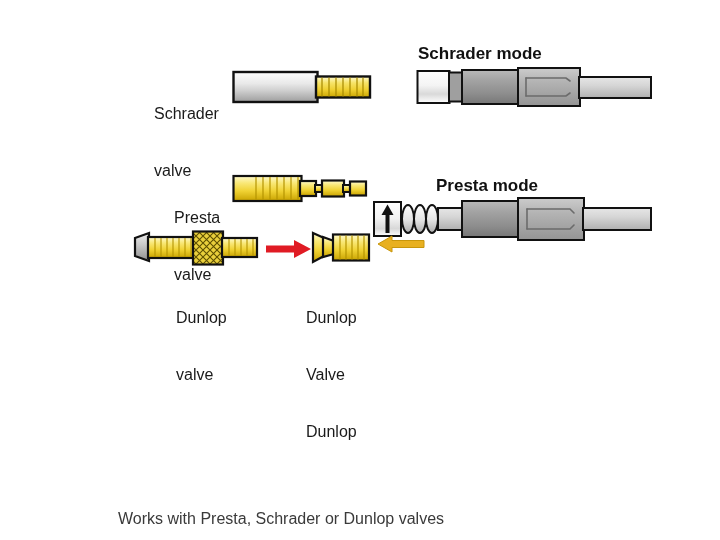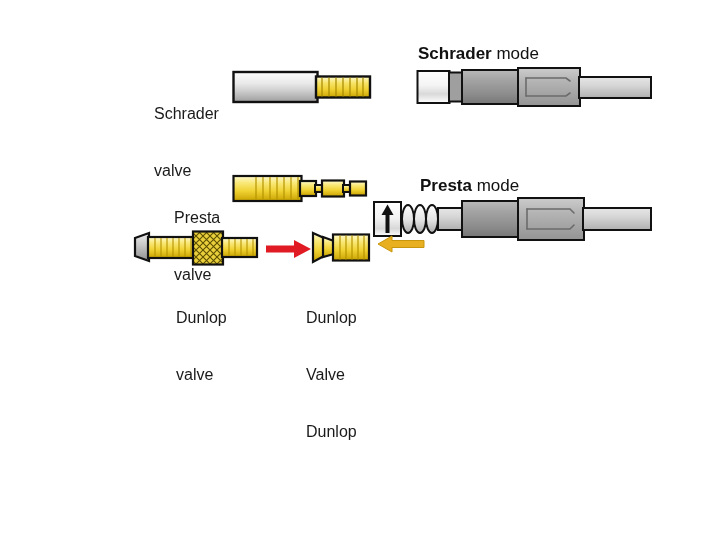--- a/index.html
+++ b/index.html
@@ -26,21 +26,21 @@
   .mode-heading {
     position: absolute;
     font-size: 17px;
     color: #111111;
     white-space: nowrap;
   }
   .mode-heading b {
     font-weight: bold;
   }
   .mode-heading span.light {
-    font-weight: normal;
+    font-weight: bold;
     margin-top: 46px;
   }
   .caption {
     position: absolute;
     font-size: 16px;
     color: #3a3a3a;
     white-space: nowrap;
   }
   svg.art {
     position: absolute;
@@ -163,21 +163,21 @@
 
     <rect x="83" y="14" width="8" height="7" fill="url(#gBrassP)" stroke="#111" stroke-width="2"></rect>
 
     <rect x="90" y="9.5" width="22" height="16" fill="url(#gBrassP)" stroke="#111" stroke-width="2.2"></rect>
 
     <rect x="111" y="14" width="8" height="7" fill="url(#gBrassP)" stroke="#111" stroke-width="2"></rect>
 
     <rect x="118" y="10.5" width="16" height="14" fill="url(#gBrassP)" stroke="#111" stroke-width="2.2"></rect>
   </svg>
 
-  <div class="mode-heading" style="left:420px; top:176px;">
+  <div class="mode-heading" style="left:436px; top:176px;">
     <b>Presta</b><span class="light"> mode</span>
   </div>
 
   <svg class="art" style="left:372px; top:196px;" width="280" height="56" viewBox="0 0 280 56">
     <defs>
       <linearGradient id="gCapP" x1="0" y1="0" x2="0" y2="1">
         <stop offset="0%" stop-color="#ffffff"></stop>
         <stop offset="48%" stop-color="#f2f2f2"></stop>
         <stop offset="78%" stop-color="#d8d8d8"></stop>
         <stop offset="100%" stop-color="#fdfdfd"></stop>
@@ -313,14 +313,15 @@
     <div>Dunlop</div>
     <div>valve</div>
   </div>
 
   <div class="lbl" style="left:306px; top:270px;">
     <div>Dunlop</div>
     <div>Valve</div>
     <div>Dunlop</div>
   </div>
 
+  <div class="caption" style="left:118px; top:510px;">Works with Presta, Schrader or Dunlop valves</div>
 
 </div>
 
 </body></html>

